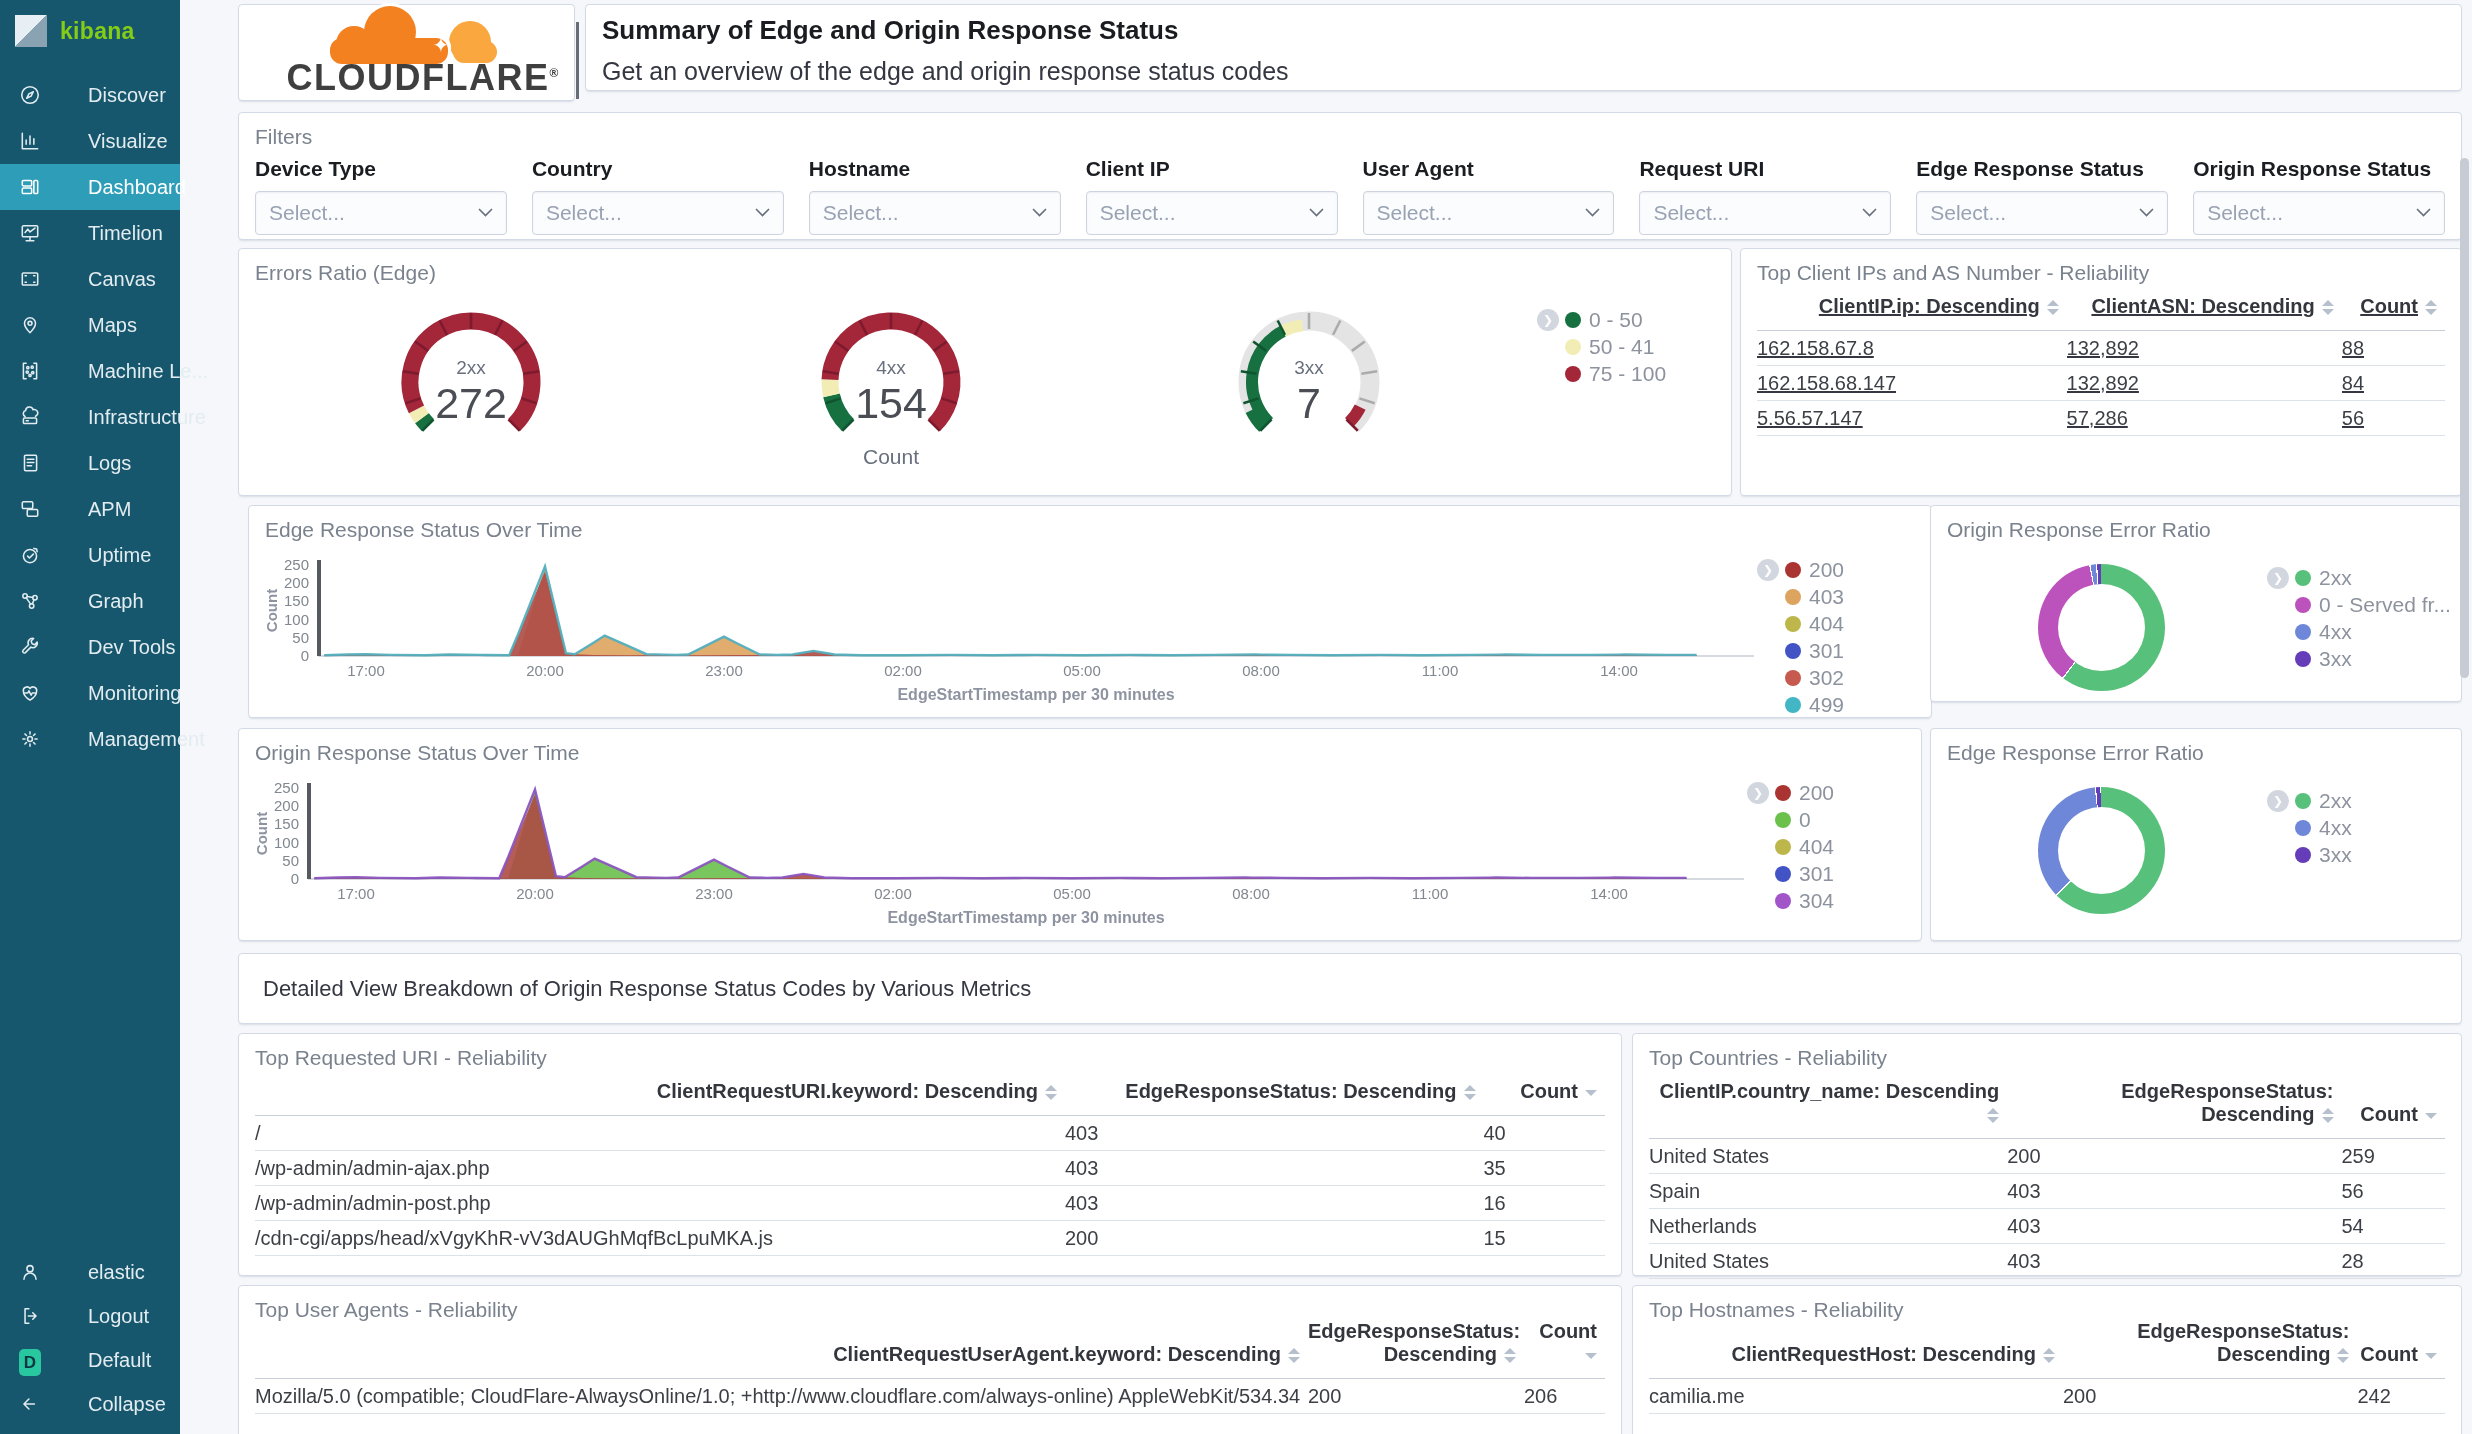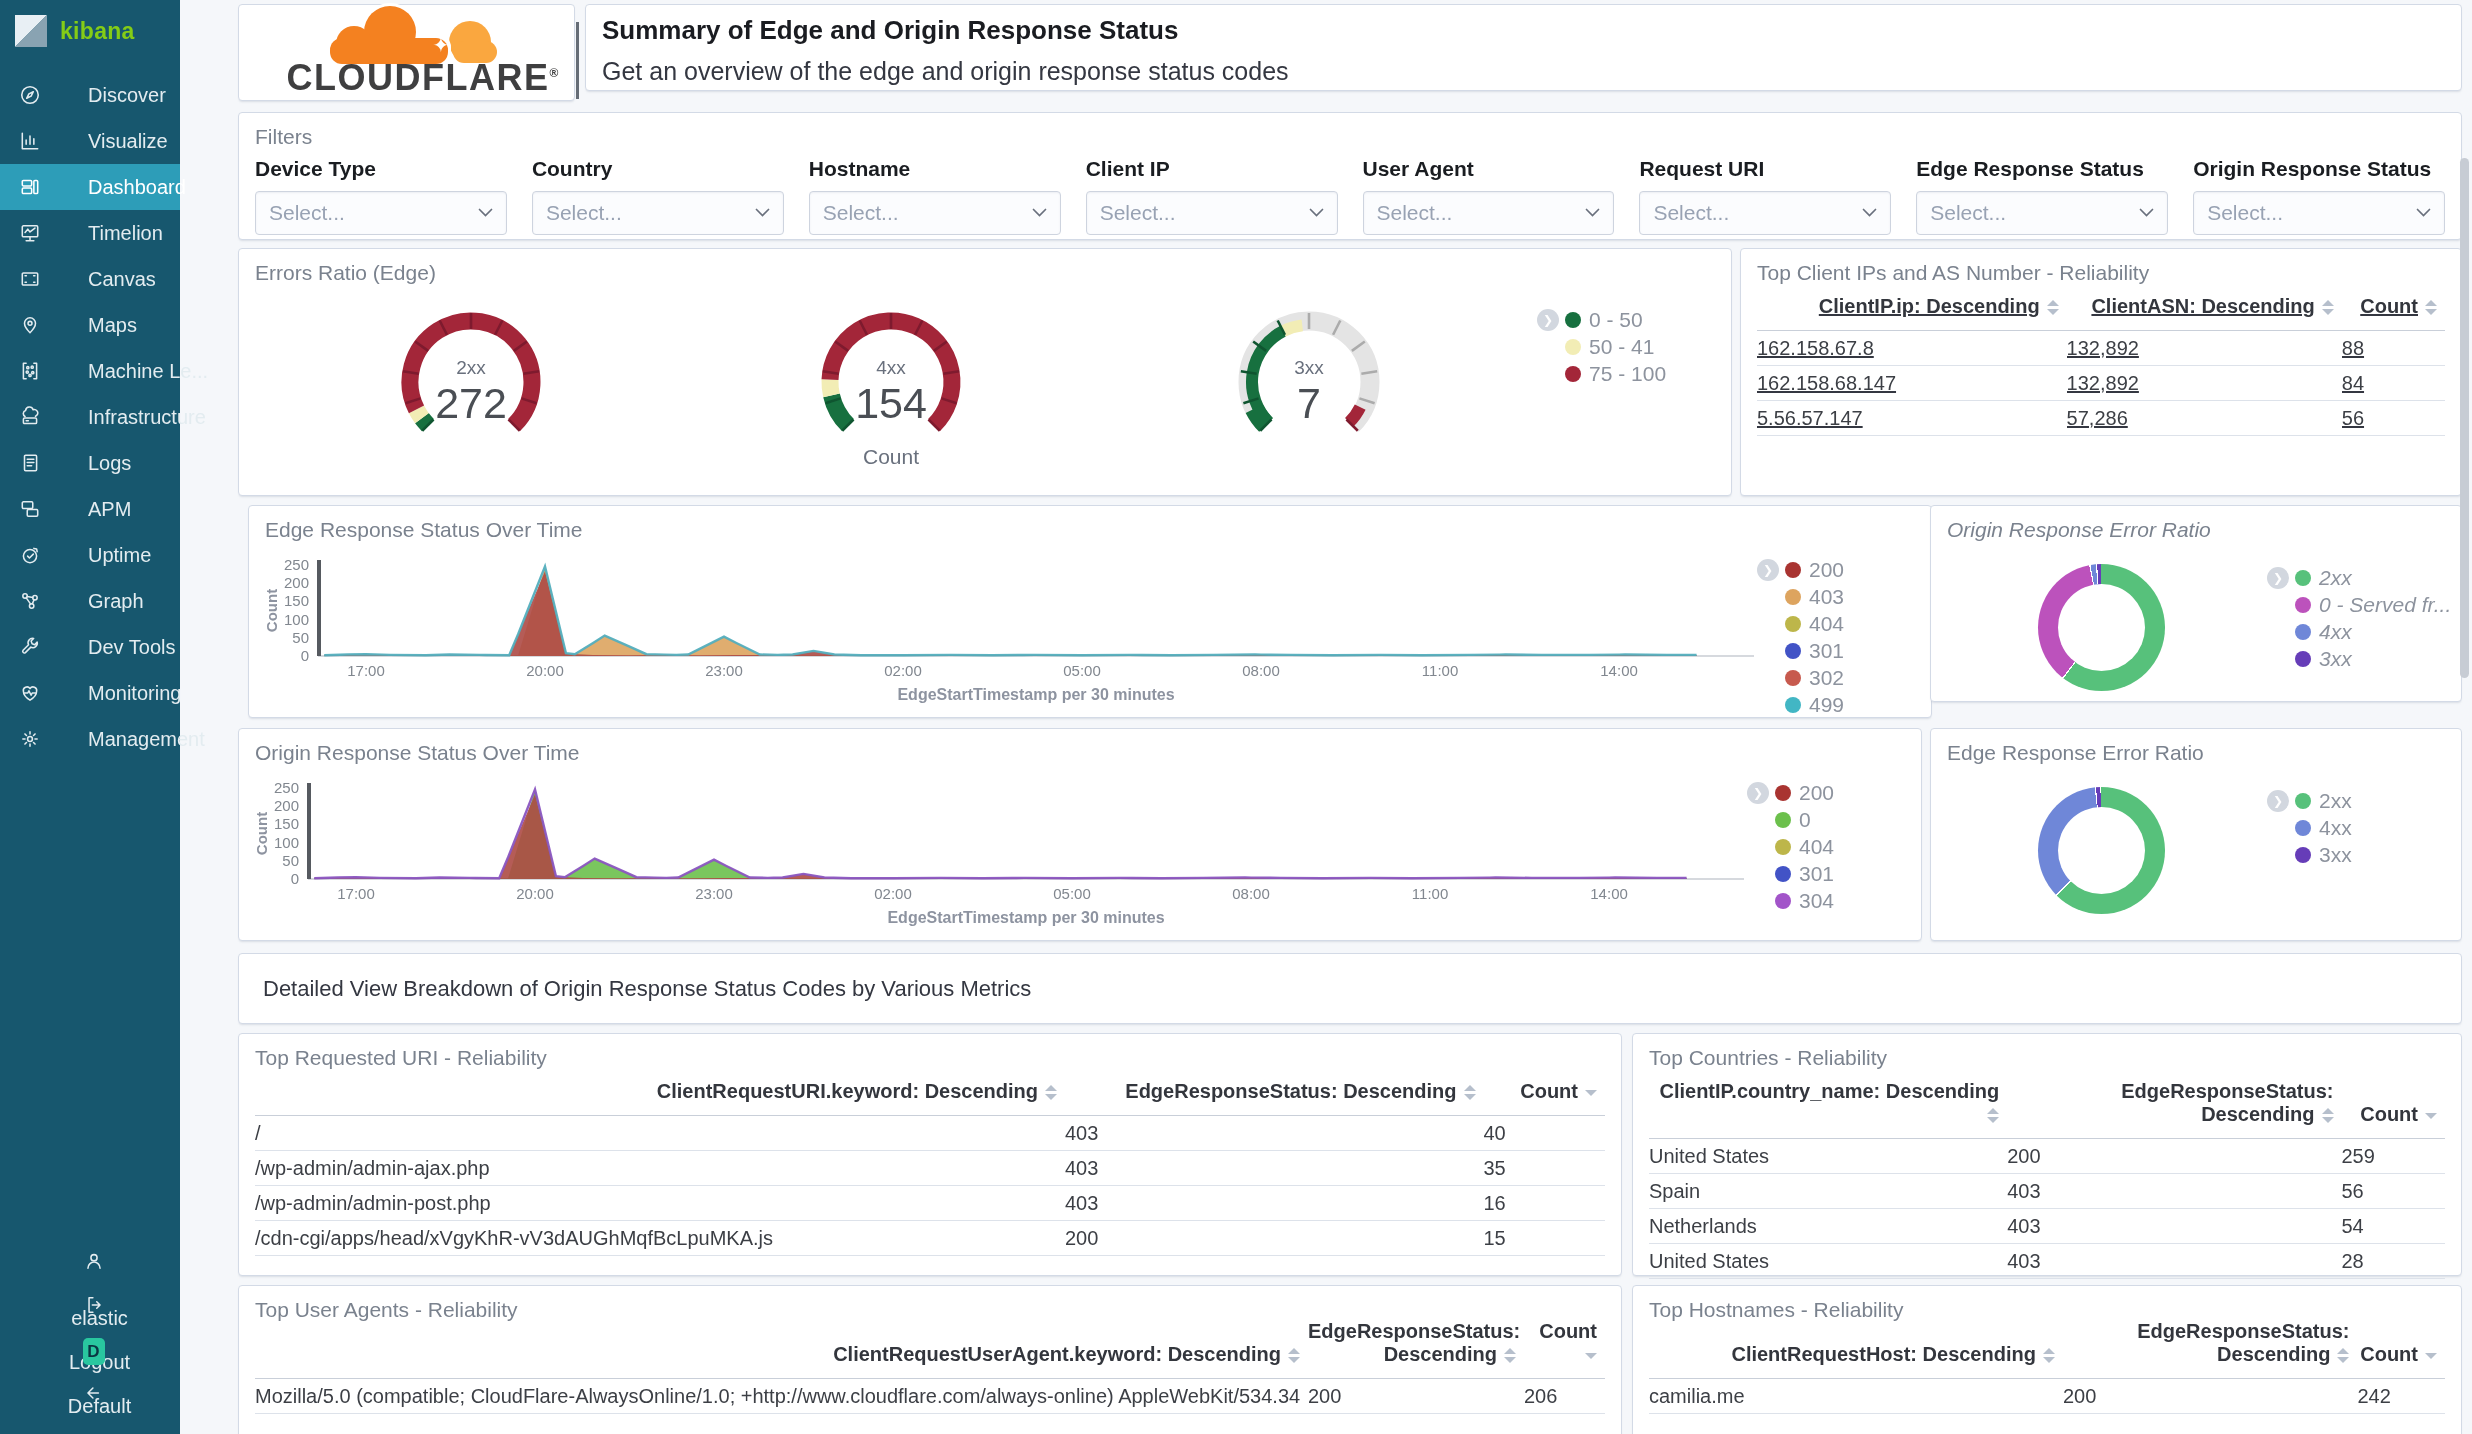--- a/index.html
+++ b/index.html
@@ -10,21 +10,21 @@
 #logo-row{position:absolute;left:0;top:0;width:100%;height:62px;display:flex;align-items:center;padding-left:15px;box-sizing:border-box;}
 #logo-row .klogo{width:32px;height:32px;flex:0 0 auto;}
 #logo-row .ktext{color:#84cc16;font-size:23px;font-weight:600;margin-left:13px;letter-spacing:.3px;}
 #nav-list{position:absolute;top:72px;left:0;right:0;}
 .nav-item{height:46px;display:flex;align-items:center;padding-left:19px;color:#e3ecf0;cursor:pointer;white-space:nowrap;gap:35px;}
 .nav-item.active{background:#2d9db8;color:#fff;}
 .nav-icon{width:22px;height:22px;margin-right:12px;display:flex;flex:0 0 auto;}
 .nav-icon svg{width:100%;height:100%;fill:none;stroke:currentColor;stroke-width:1.4;stroke-linecap:round;stroke-linejoin:round;}
 .nav-label{font-size:20px;}
 #nav-footer{position:absolute;bottom:8px;left:0;right:0;}
-#nav-footer .nav-item{height:44px;flex-direction:column;}
+#nav-footer .nav-item{height:44px;}
 #nav-footer .nav-label{font-size:20px;}
 .badge-default{width:27px;height:27px;border-radius:5px;background:#29c79f;color:#0a3542;font-weight:700;font-size:17px;display:flex;align-items:center;justify-content:center;}
 
 #main{position:absolute;left:180px;top:0;width:2292px;height:100%;}
 .panel{position:absolute;background:#fff;border:1px solid #d3dae6;border-radius:4px;box-shadow:0 2px 2px -1px rgba(152,162,179,.3);box-sizing:border-box;}
 .panel-title{position:absolute;left:16px;top:12px;font-size:21px;color:#7a828e;white-space:nowrap;z-index:2;}
 
 #cf-wrap{position:absolute;left:50%;top:4px;transform:translateX(-50%);width:240px;height:90px;}
 .cf-cloud{position:absolute;}
 .cf-text{position:absolute;left:0;right:0;bottom:0;text-align:center;font-size:36px;font-weight:700;color:#3f3f40;letter-spacing:1.5px;}
@@ -542,21 +542,21 @@
             <span class="lg-dot" style="background: rgb(199, 90, 78);"></span>
             <span class="lg-label">302</span>
           </div>
           <div class="lg-row noicon">
             <span class="lg-dot" style="background: rgb(66, 182, 196);"></span>
             <span class="lg-label">499</span>
           </div>
         </div>
       </div>
 
-    <div class="panel" id="origin-ratio-panel" style="left:1750px;top:505px;width:532px;height:197px;font-style:italic;">
+    <div class="panel" id="origin-ratio-panel" style="left:1750px;top:505px;width:532px;height:197px;">
       <div class="panel-title">Origin Response Error Ratio</div>
       <div class="donut" style="background: conic-gradient(rgb(87, 193, 123) 0deg, rgb(87, 193, 123) 216.8deg, rgb(255, 255, 255) 216.8deg, rgb(255, 255, 255) 218deg, rgb(188, 82, 188) 218deg, rgb(188, 82, 188) 348.8deg, rgb(255, 255, 255) 348.8deg, rgb(255, 255, 255) 350deg, rgb(111, 135, 216) 350deg, rgb(111, 135, 216) 354.8deg, rgb(255, 255, 255) 354.8deg, rgb(255, 255, 255) 356deg, rgb(102, 61, 184) 356deg, rgb(102, 61, 184) 359.2deg, rgb(255, 255, 255) 359.2deg, rgb(255, 255, 255) 360deg);">
           <div class="hole"></div>
         </div>
     <div class="legend" style="left: 336px; top: 58px;">
           <div class="lg-row">
             <span class="lg-expand">❯</span>
             <span class="lg-dot" style="background: rgb(87, 193, 123);"></span>
             <span class="lg-label">2xx</span>
           </div>

